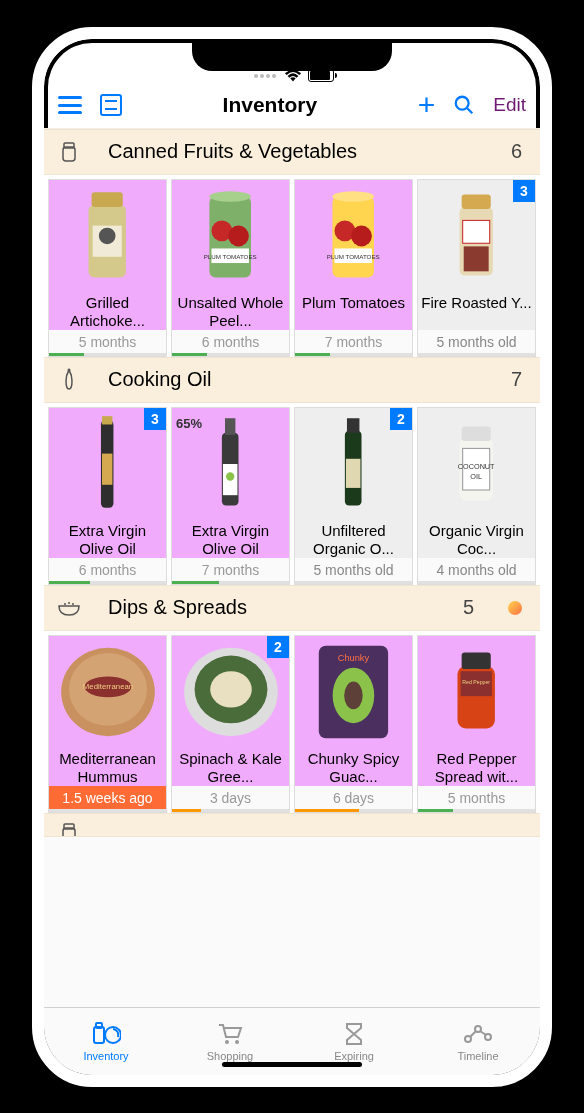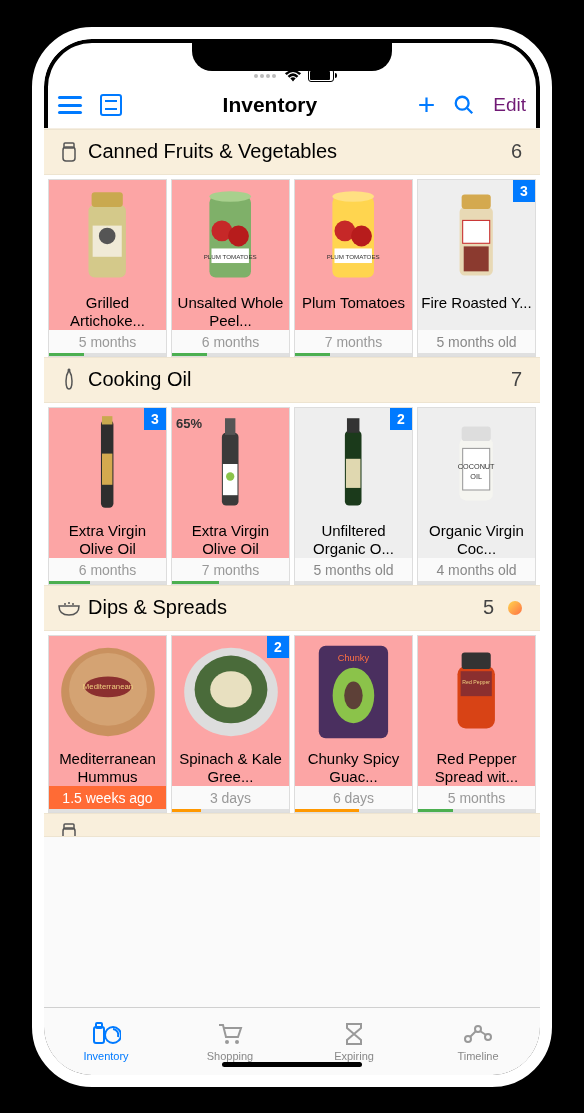--- a/index.html
+++ b/index.html
@@ -25,28 +25,28 @@
   .hamburger div { height: 3px; background: #007aff; border-radius: 2px; }
   .drawer-icon { width: 22px; height: 22px; border: 2px solid #007aff; border-radius: 3px; position: relative; }
   .drawer-icon::before, .drawer-icon::after { content: ''; position: absolute; left: 3px; right: 3px; height: 2px; background: #007aff; }
   .drawer-icon::before { top: 4px; }
   .drawer-icon::after { bottom: 4px; }
   .plus { font-size: 30px; font-weight: 300; line-height: 1; }
   .search-icon { width: 22px; height: 22px; }
 
   .content { height: calc(100% - 44px - 46px - 68px); overflow-y: auto; background: #fafafa; }
 
-  .section-header { background: #f9efdc; height: 46px; display: flex; align-items: center; padding: 0 18px 0 12px; gap: 6px; font-size: 20px; border-top: 1px solid #eee4d0; border-bottom: 1px solid #eee4d0; }
+  .section-header { background: #f9efdc; height: 46px; display: flex; align-items: center; padding: 0 18px 0 12px; gap: 26px; font-size: 20px; border-top: 1px solid #eee4d0; border-bottom: 1px solid #eee4d0; }
   .section-icon { width: 26px; height: 26px; display:flex; align-items:center; justify-content:center; }
   .section-title { flex: 1; color: #000; }
   .section-count { color: #444; font-size: 20px; }
   .section-dot { width: 14px; height: 14px; border-radius: 50%; background: linear-gradient(135deg,#ffd54f,#ff7043); margin-left: 8px; }
 
   .item-row { display: flex; padding: 4px 4px 0 4px; gap: 4px; background:#fff; }
-  .item-card { flex: 1; min-width: 0; border: 1px solid #ddd; background: #fca5a5; position: relative; display: flex; flex-direction: column; }
+  .item-card { flex: 1; min-width: 0; border: 1px solid #ddd; background: #f0abfc; position: relative; display: flex; flex-direction: column; }
   .item-card.aged { background: #eee; }
   .item-img { height: 112px; display: flex; align-items: center; justify-content: center; padding: 4px; position: relative; }
   .item-img svg { max-width: 100%; max-height: 100%; }
   .item-name { font-size: 15px; line-height: 1.2; text-align: center; padding: 2px 3px; height: 38px; overflow: hidden; color: #000; }
   .item-age { font-size: 14px; color: #999; text-align: center; padding: 4px 0 3px; background: #fafafa; }
   .item-card.aged .item-age { color: #888; }
   .item-age.red { background: #ff6b35; color: #fff; }
   .badge { position: absolute; top: 0; right: 0; background: #007aff; color: #fff; font-size: 14px; font-weight: 600; width: 22px; height: 22px; display: flex; align-items: center; justify-content: center; }
   .pct { position: absolute; top: 8px; left: 4px; font-size: 13px; font-weight: 600; color: #333; }
   .progress { height: 3px; background: #e0e0e0; }

